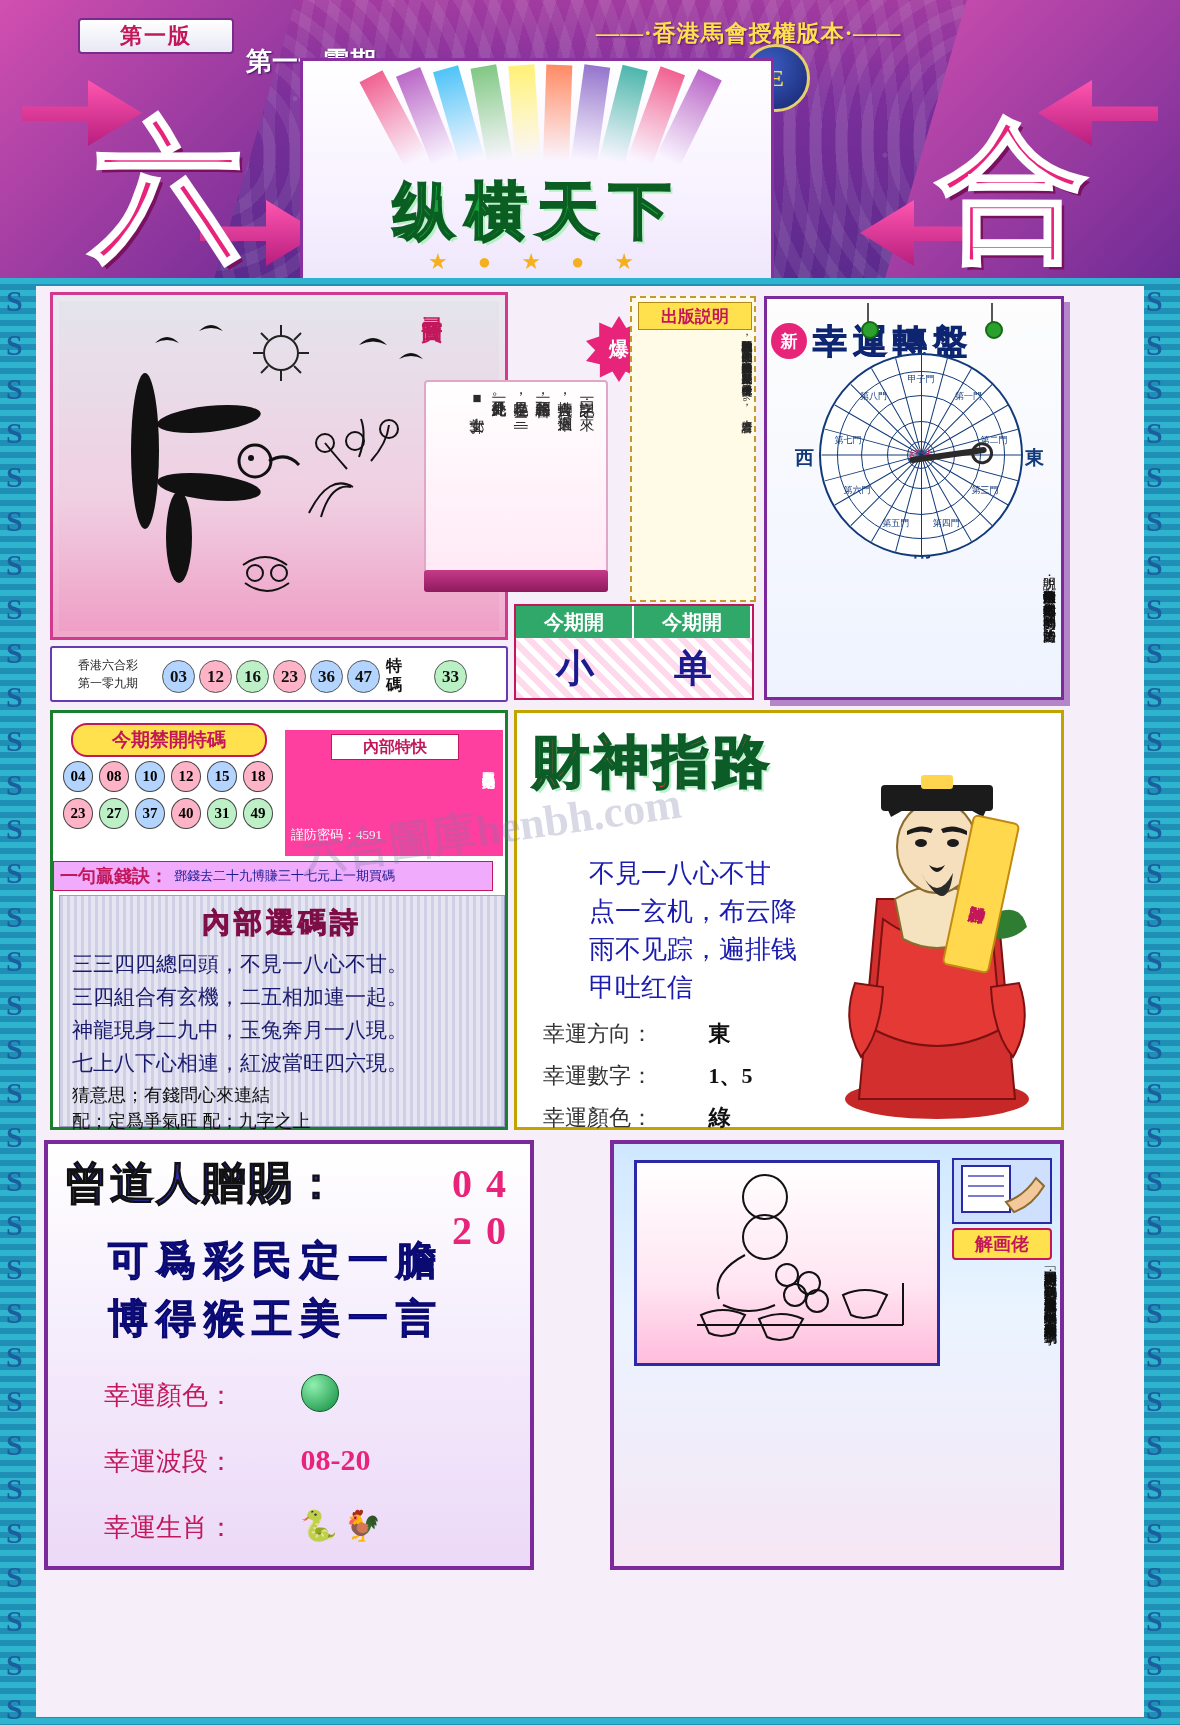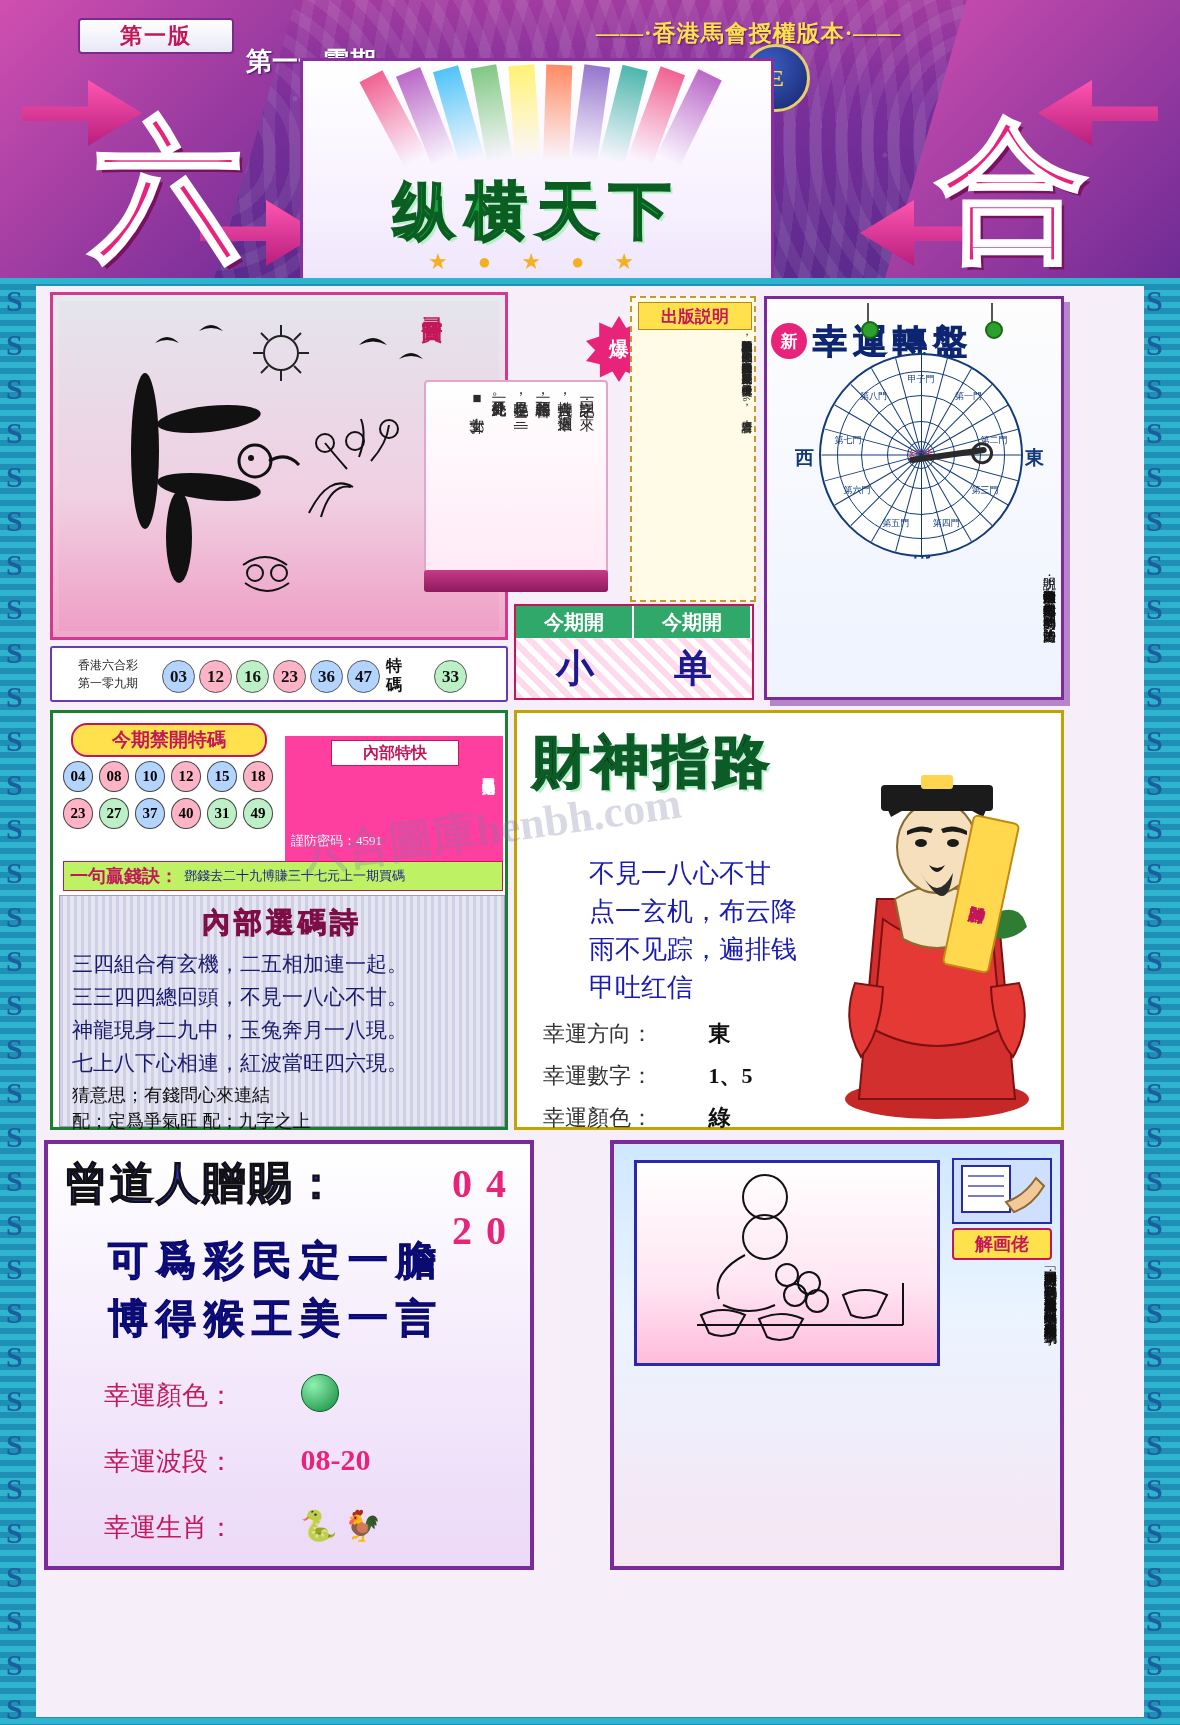--- a/index.html
+++ b/index.html
@@ -153,43 +153,43 @@
 
   
   .forb-panel{left:50px;top:710px;width:458px;height:420px;border:3px solid #1b7f2f;background:#fff;}
   .forb-title{position:absolute;left:18px;top:10px;width:192px;height:30px;border-radius:16px;background:#ffe14d;
     border:2px solid #c2185b;color:#c2185b;font-size:19px;font-weight:bold;display:flex;align-items:center;justify-content:center;
     font-family:"Liberation Serif",serif;}
   .forb-grid{position:absolute;left:10px;top:48px;width:210px;}
   .forb-row{display:flex;gap:6px;margin-bottom:6px;}
   .fball{width:29px;height:29px;border-radius:50%;border:1px solid #444;display:flex;align-items:center;justify-content:center;
     font-size:15px;font-weight:bold;font-family:"Liberation Serif",serif;}
-  .inner-fast{position:absolute;left:230px;top:21px;width:218px;height:126px;background:#ff3fa0;border:2px solid #fff;}
+  .inner-fast{position:absolute;left:230px;top:15px;width:218px;height:126px;background:#ff3fa0;border:2px solid #fff;}
   .if-title{position:absolute;left:46px;top:4px;width:126px;height:24px;background:#fff;border:1px solid #c2185b;
     color:#c2185b;font-size:16px;font-weight:bold;display:flex;align-items:center;justify-content:center;
     font-family:"Liberation Serif",serif;}
   .if-body{position:absolute;left:6px;top:32px;width:206px;writing-mode:vertical-rl;height:88px;font-size:13px;line-height:18px;
     color:#fff;font-family:"Liberation Serif",serif;}
   .if-pass{position:absolute;left:6px;top:96px;color:#fff;font-size:13px;font-family:"Liberation Serif",serif;}
-  .onephrase{position:absolute;left:10px;top:148px;width:438px;height:28px;background:#bef264;border:1px solid #c2185b;
+  .onephrase{position:absolute;left:0;top:148px;width:438px;height:28px;background:#f0abfc;border:1px solid #c2185b;
     display:flex;align-items:center;}
   .onephrase b{color:#c2185b;font-size:18px;padding:0 6px;font-family:"Liberation Serif",serif;}
   .onephrase span{color:#1b1b8f;font-size:13px;font-family:"Liberation Serif",serif;}
   .poem-area{position:absolute;left:6px;top:182px;width:444px;height:230px;
     background:repeating-linear-gradient(90deg,#cfcfe6 0 3px,#e6e6f2 3px 7px);border:1px solid #9b9bc6;}
   .poem-title{position:absolute;left:0;right:0;top:8px;text-align:center;font-size:28px;font-weight:bold;color:#e8247a;
     font-family:"Liberation Serif",serif;-webkit-text-stroke:1px #7d0e45;letter-spacing:4px;}
   .poem-lines{position:absolute;left:12px;top:52px;font-size:21px;line-height:33px;color:#1a1a6e;
     font-family:"Liberation Serif",serif;}
   .poem-extra{position:absolute;left:12px;top:186px;font-size:18px;line-height:26px;color:#111;
     font-family:"Liberation Serif",serif;}
 
   
   .cai-panel{left:514px;top:710px;width:550px;height:420px;border:3px solid #c2a400;background:#fff;}
-  .cai-title{position:absolute;left:16px;top:12px;font-size:56px;font-weight:bold;color:#000000;
+  .cai-title{position:absolute;left:16px;top:12px;font-size:56px;font-weight:bold;color:#ef4444;
     font-family:"Liberation Serif",serif;-webkit-text-stroke:2px #0c5c28;letter-spacing:4px;
     text-shadow:3px 3px 0 #bdf0cd;}
   .cai-text{position:absolute;left:72px;top:142px;font-size:26px;line-height:38px;color:#1b1bb0;
     font-family:"Liberation Serif",serif;}
   .cai-kv{position:absolute;left:26px;top:300px;font-size:22px;line-height:42px;color:#111;
     font-family:"Liberation Serif",serif;}
   .cai-kv .k{display:inline-block;width:160px;color:#333;}
   .cai-kv .v{color:#111;font-weight:bold;}
   .god{position:absolute;right:10px;top:56px;width:226px;height:356px;}
   .sash{position:absolute;right:56px;top:104px;width:44px;height:150px;background:#ffd84d;border:2px solid #c08a10;
@@ -509,22 +509,22 @@
     </div>
 
     <div class="onephrase">
       <b>一句贏錢訣：</b>
       <span>鄧錢去二十九博賺三十七元上一期買碼</span>
     </div>
 
     <div class="poem-area">
       <div class="poem-title">內部選碼詩</div>
       <div class="poem-lines">
+        <div>三三四四總回頭，不見一八心不甘。</div>
         <div>三四組合有玄機，二五相加連一起。</div>
-        <div>三三四四總回頭，不見一八心不甘。</div>
         <div>神龍現身二九中，玉兔奔月一八現。</div>
         <div>七上八下心相連，紅波當旺四六現。</div>
       </div>
       <div class="poem-extra">
         <div>猜意思；有錢問心來連結</div>
         <div>配；定爲爭氣旺 配；九字之上</div>
       </div>
     </div>
   </div>
 

